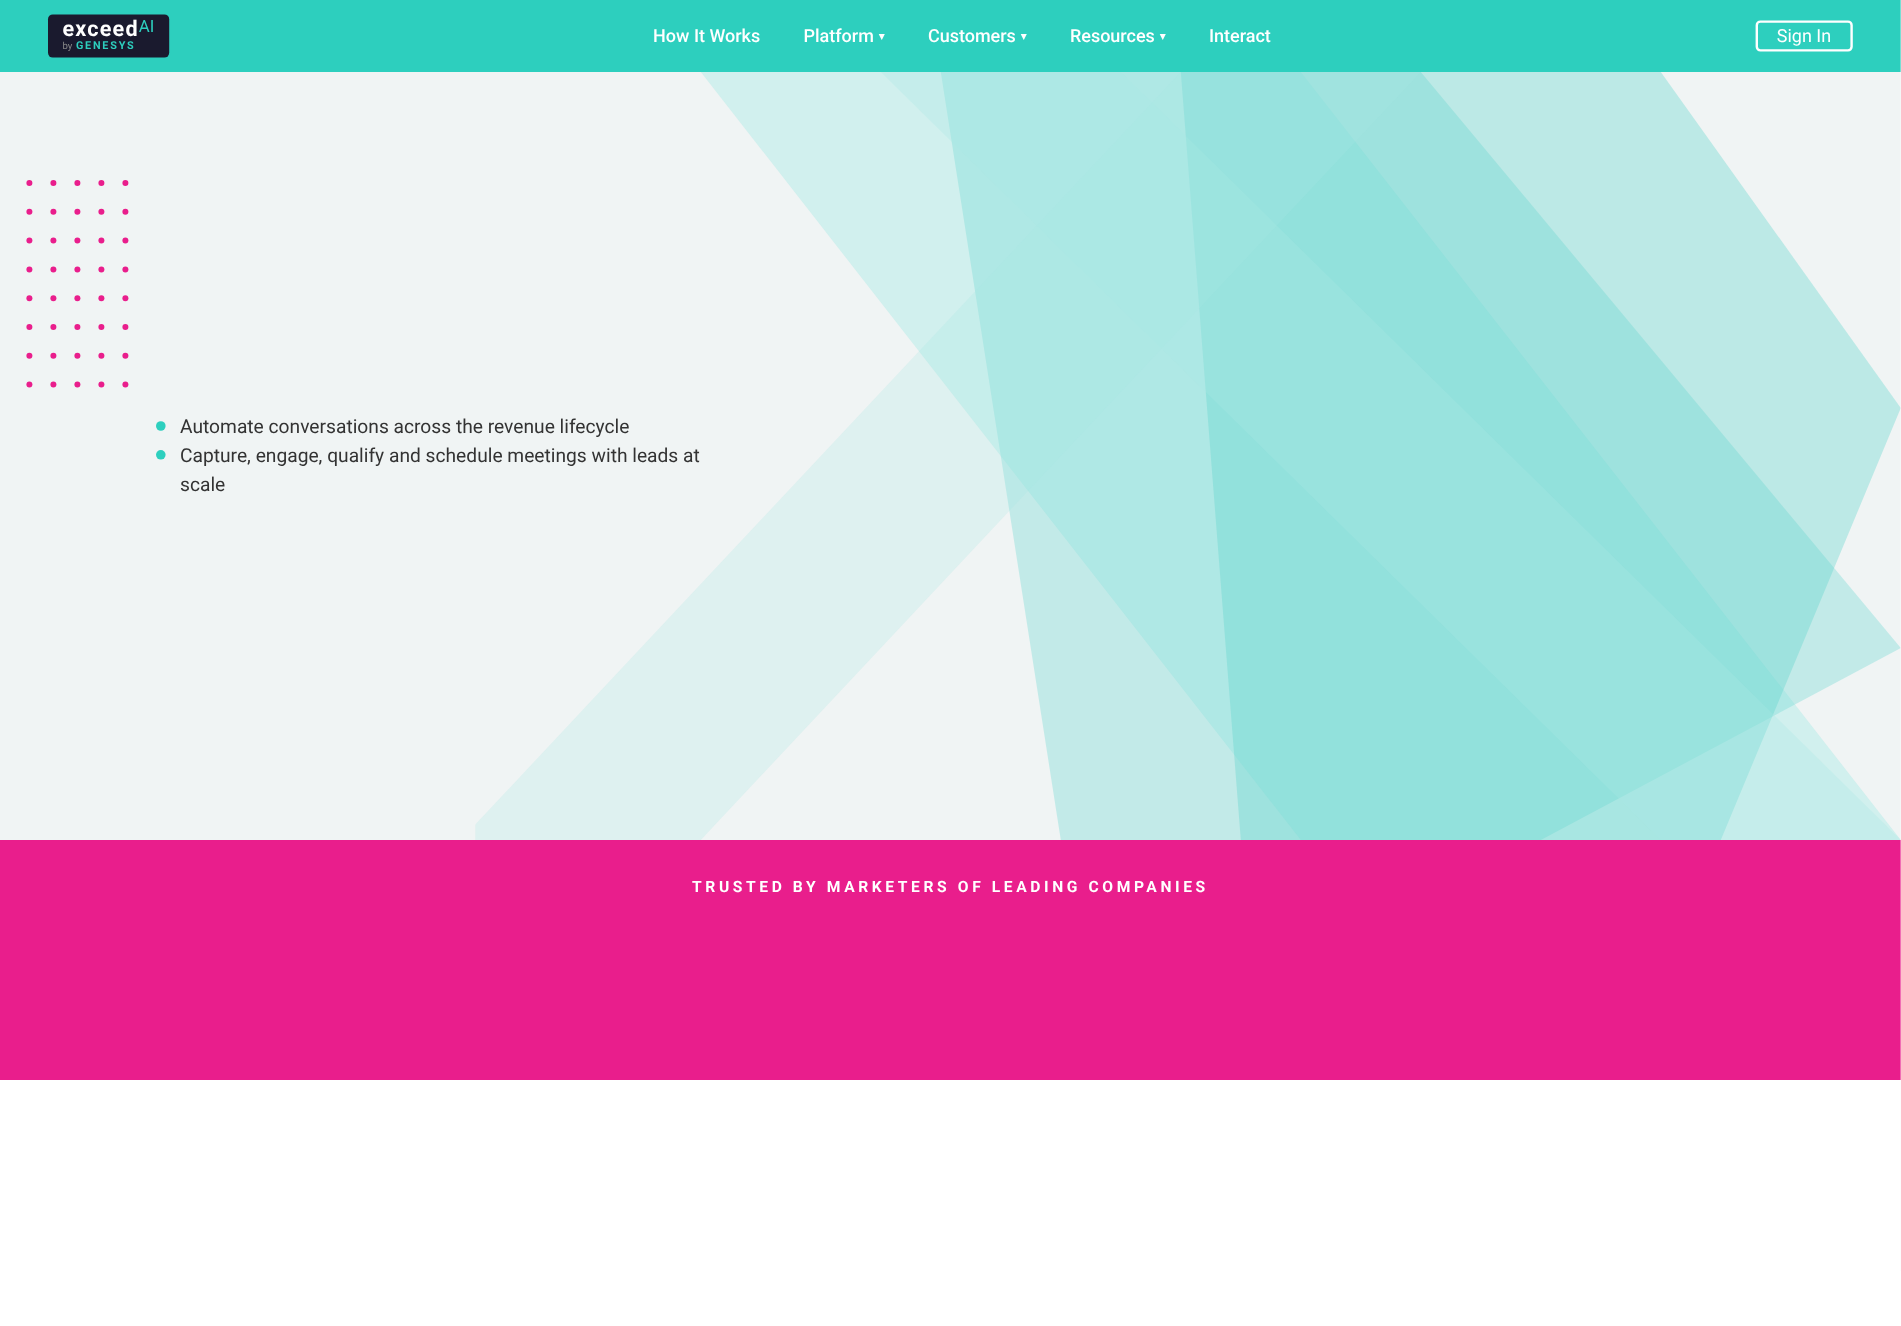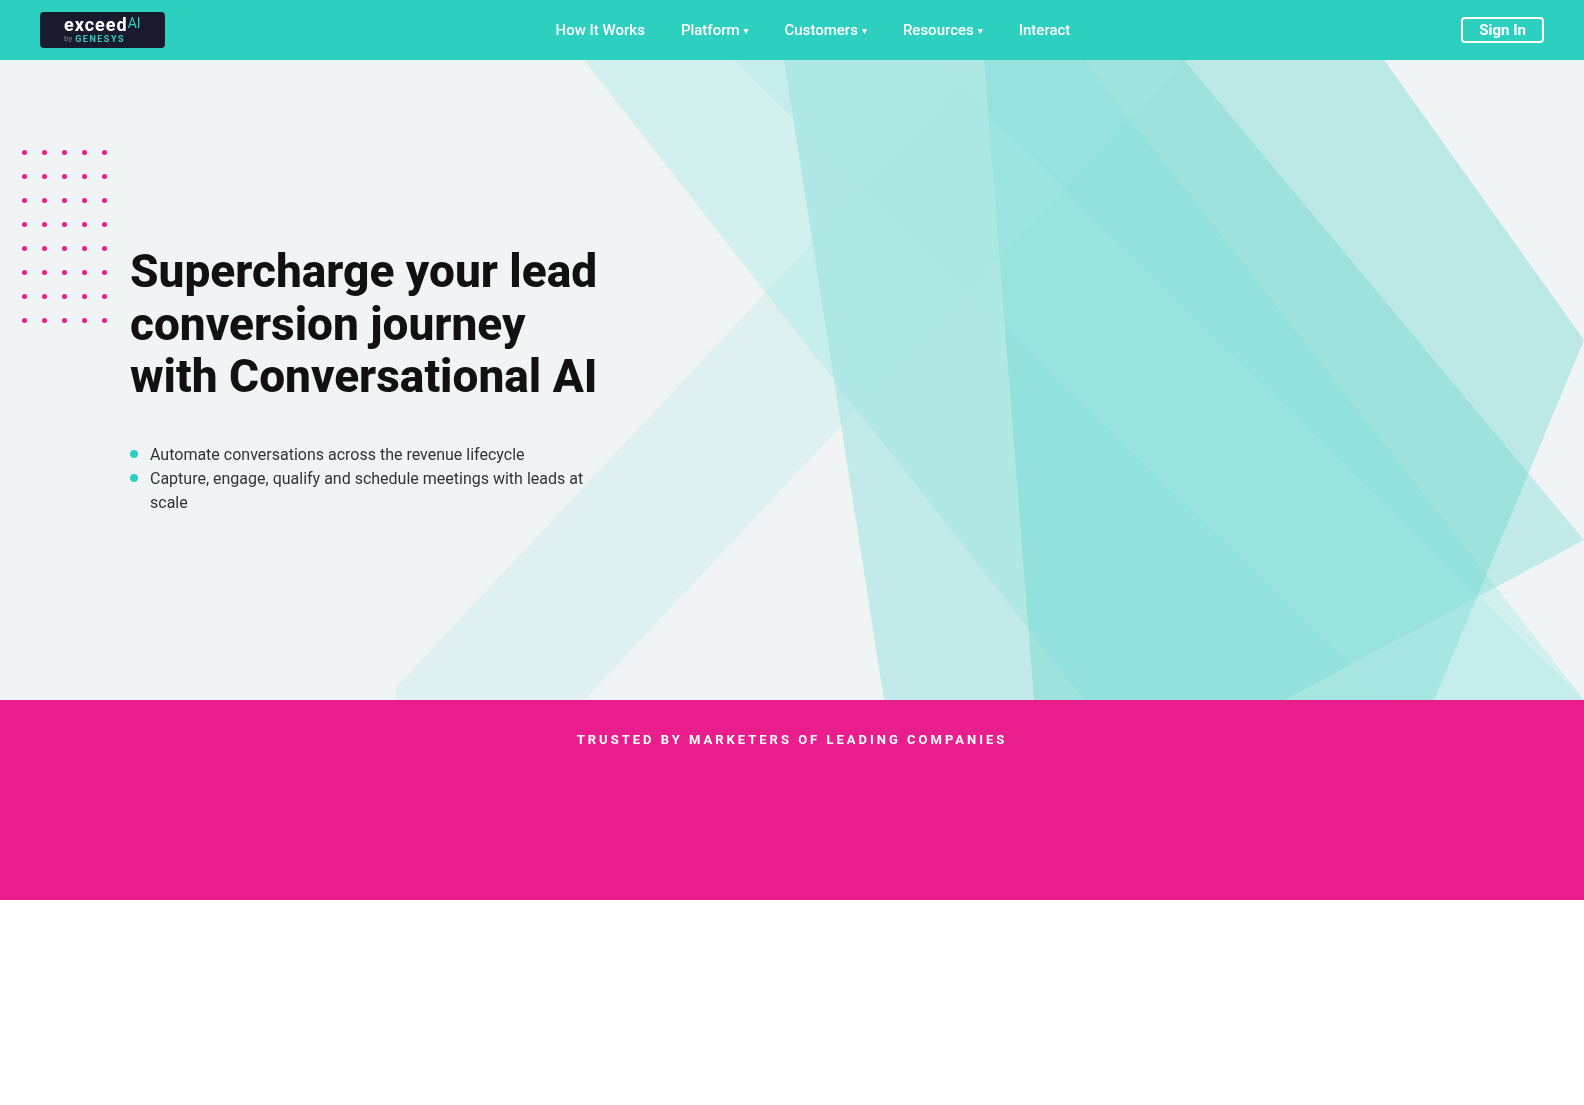--- a/index.html
+++ b/index.html
@@ -28,21 +28,21 @@
     }
 
     .navbar-logo {
       display: flex;
       align-items: center;
     }
 
     .logo-box {
       background-color: #1a1a2e;
       border-radius: 4px;
-      padding: 4px 24px;
+      padding: 4px 12px;
       display: flex;
       flex-direction: column;
       align-items: flex-start;
     }
 
     .logo-exceed {
       color: white;
       font-size: 18px;
       font-weight: 700;
       letter-spacing: 1px;
@@ -72,21 +72,21 @@
       gap: 4px;
     }
 
     .nav-chevron {
       font-size: 10px;
     }
 
     .navbar-signin {
       color: white;
       font-size: 15px;
-      font-weight: 700;
+      font-weight: 400;
       text-decoration: none;
       border: 2px solid white;
       padding: 2px 16px;
       border-radius: 4px;
     }
 
     
     .hero {
       position: relative;
       background-color: #f0f4f4;
@@ -307,21 +307,20 @@
       <div class="dot"></div>
       <div class="dot"></div>
     <div class="dot"></div>
       <div class="dot"></div>
       <div class="dot"></div>
       <div class="dot"></div>
       <div class="dot"></div>
   </div>
 
   <div class="hero-content">
-    <h1 class="hero-title">Supercharge your lead conversion journey with Conversational AI</h1>
 
     <ul class="hero-bullets">
       <li>
         <span class="bullet-dot"></span>
         <span>Automate conversations across the revenue lifecycle</span>
       </li>
       <li>
         <span class="bullet-dot"></span>
         <span>Capture, engage, qualify and schedule meetings with leads at scale</span>
       </li>

